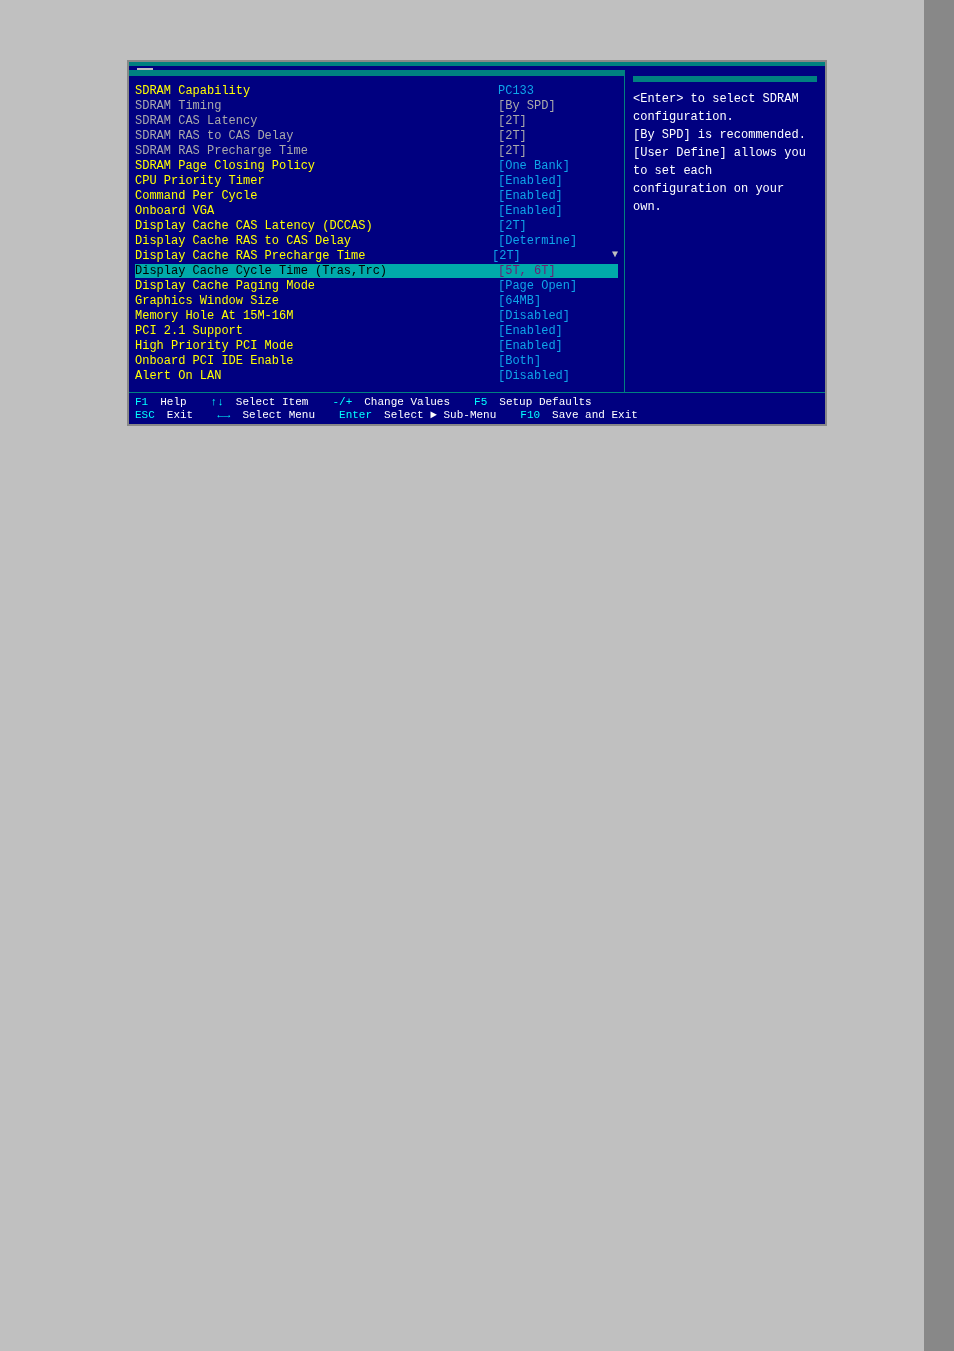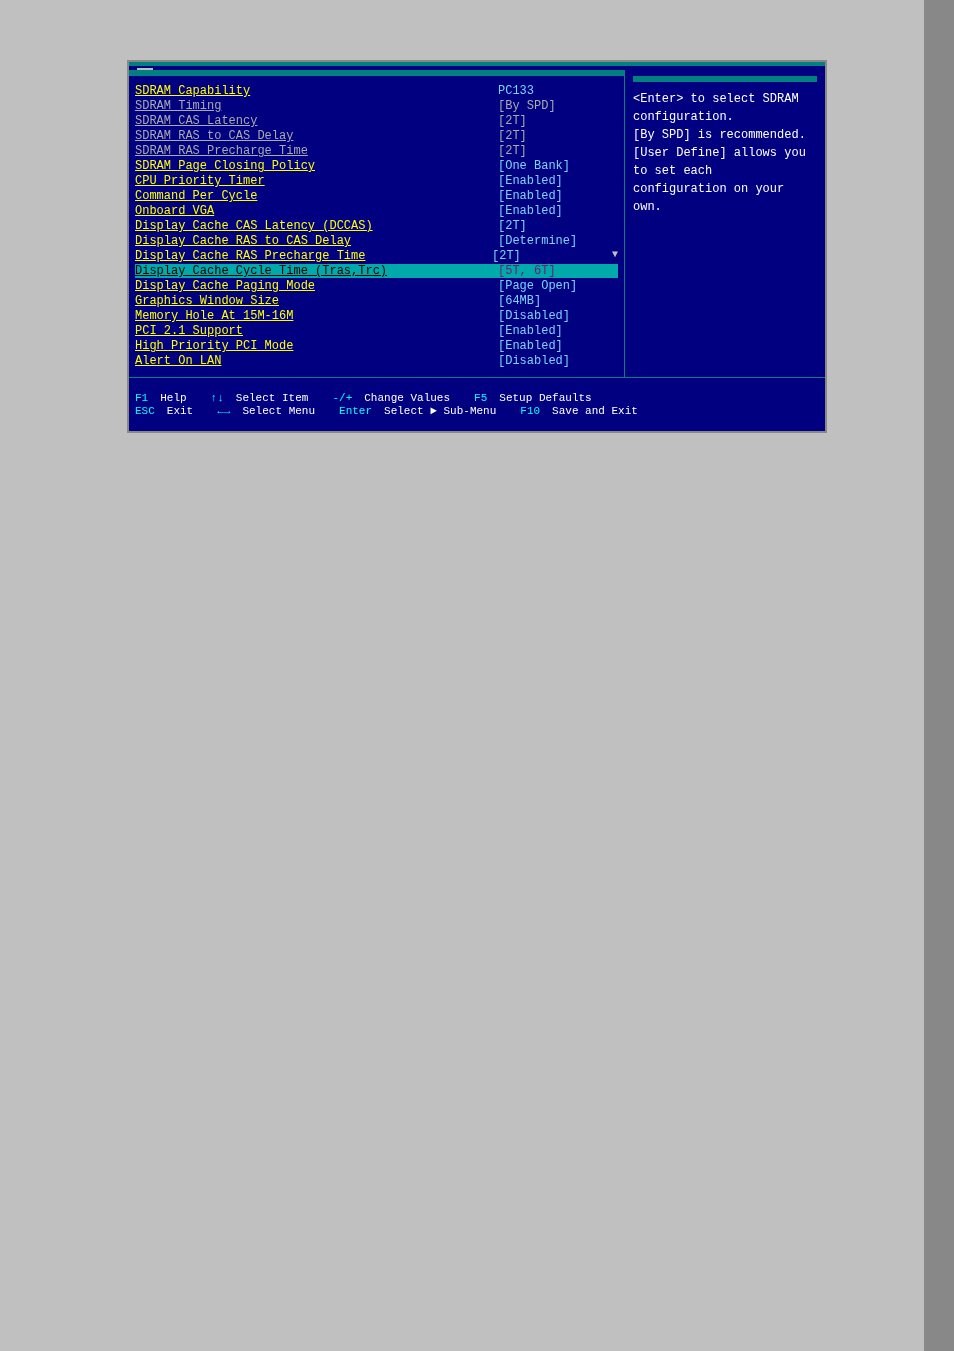--- a/index.html
+++ b/index.html
@@ -87,33 +87,32 @@
     .config-row.highlighted {
       background: #00aaaa;
       color: #000000;
       gap: 36px;
     }
 
     .config-label {
       flex: 1;
       color: #ffff00;
       white-space: nowrap;
-      text-decoration: underline;
     }
 
     .config-row.highlighted .config-label {
       color: #000000;
     }
 
     .config-row.dim .config-label {
       color: #aaaaaa;
     }
 
     .config-value {
-      color: #7dd3fc;
+      color: #0ea5e9;
       min-width: 120px;
       text-align: left;
     }
 
     .config-row.highlighted .config-value {
       color: #701a75;
     }
 
     .config-row.dim .config-value {
       color: #aaaaaa;
@@ -137,21 +136,21 @@
     .help-text {
       color: #ffffff;
       font-size: 12px;
       line-height: 1.5;
     }
 
     
     .bottom-bar {
       background: #000080;
       border-top: 1px solid #008080;
-      padding: 14px 6px;
+      padding: 3px 6px;
       display: flex;
       flex-direction: column;
       gap: 1px;
     }
 
     .bottom-row {
       display: flex;
       flex-direction: row;
       gap: 12px;
       font-size: 11px;
@@ -270,20 +269,24 @@
             <span class="config-label">Memory Hole At 15M-16M</span>
             <span class="config-value">[Disabled]</span>
           </div>
           <div class="config-row">
             <span class="config-label">PCI 2.1 Support</span>
             <span class="config-value">[Enabled]</span>
           </div>
           <div class="config-row">
             <span class="config-label">High Priority PCI Mode</span>
             <span class="config-value">[Enabled]</span>
+          </div>
+          <div class="config-row">
+            <span class="config-label">Onboard PCI IDE Enable</span>
+            <span class="config-value">[Both]</span>
           </div>
           <div class="config-row">
             <span class="config-label">Alert On LAN</span>
             <span class="config-value">[Disabled]</span>
           </div>
         </div>
     </div>
 
     <div class="right-panel">
       <div class="section-header">

